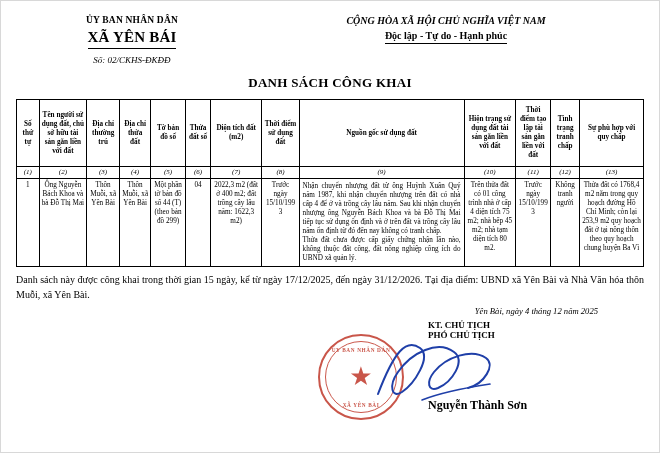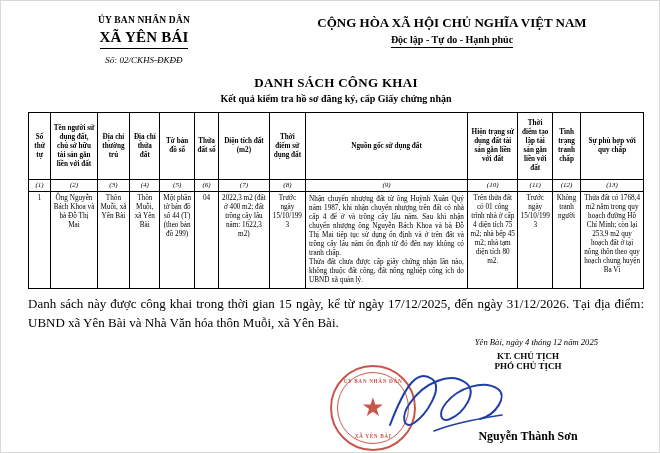--- a/index.html
+++ b/index.html
@@ -13,21 +13,21 @@
     font-family: "Liberation Serif", serif;
     color: #000000;
     overflow: hidden;
   }
   .page {
     position: relative;
     width: 660px;
     height: 453px;
     background: #ffffff;
     box-sizing: border-box;
-    padding: 10px 16px 0 28px;
+    padding: 10px 16px 0 16px;
   }
   .header {
     display: flex;
     flex-direction: row;
     align-items: flex-start;
     justify-content: flex-start;
     margin-top: 4px;
   }
   .header-left {
     width: 232px;
@@ -44,21 +44,21 @@
   .underline-short {
     display: inline-block;
     border-bottom: 1px solid #000;
     padding-bottom: 1px;
   }
   .h-sub {
     font-size: 9px;
     margin-top: 5px;
     font-style: italic;
   }
-  .r-line1 { font-size: 13px; font-weight: bold; }
+  .r-line1 { font-size: 10px; font-weight: bold; font-style: italic; }
   .r-line2 { font-size: 10px; font-weight: bold; margin-top: 1px;}
   .title-block {
     text-align: center;
     margin-top: 9px;
   }
   .doc-title {
     font-size: 13px;
     font-weight: bold;
     letter-spacing: .3px;
   }
@@ -98,42 +98,41 @@
     vertical-align: top;
     text-align: center;
   }
   td.body-cell.justify {
     text-align: justify;
     text-align-last: left;
     padding: 3px 3px;
   }
   .notes {
     margin-top: 6px;
-    font-size: 13px;
+    font-size: 10px;
     line-height: 1.45;
     text-align: justify;
   }
   .notes p { margin: 0 0 1px 0; }
   .sign-block {
     margin-top: 4px;
     position: relative;
     height: 120px;
   }
   .date-line {
     text-align: right;
     font-size: 8.6px;
     font-style: italic;
     padding-right: 46px;
   }
   .signer {
     position: absolute;
     right: 16px;
     top: 14px;
     width: 200px;
-    text-align: center;
   }
   .signer .role1 { font-size: 9px; font-weight: bold; }
   .signer .role2 { font-size: 9px; font-weight: bold; }
   .signer .name {
     font-size: 12px;
     font-weight: bold;
     margin-top: 58px;
   }
   
   .seal {
@@ -209,21 +208,20 @@
       <div class="h-sub">Số: 02/CKHS-ĐKĐĐ</div>
     </div>
     <div class="header-right">
       <div class="r-line1">CỘNG HÒA XÃ HỘI CHỦ NGHĨA VIỆT NAM</div>
       <div class="r-line2"><span class="underline-short">Độc lập - Tự do - Hạnh phúc</span></div>
     </div>
   </div>
 
   <div class="title-block">
     <div class="doc-title">DANH SÁCH CÔNG KHAI</div>
-    <div class="doc-sub">Kết quả kiểm tra hồ sơ đăng ký, cấp Giấy chứng nhận</div>
   </div>
 
   <table class="main">
     <colgroup>
       <col style="width:22px">
       <col style="width:46px">
       <col style="width:32px">
       <col style="width:30px">
       <col style="width:34px">
       <col style="width:24px">

